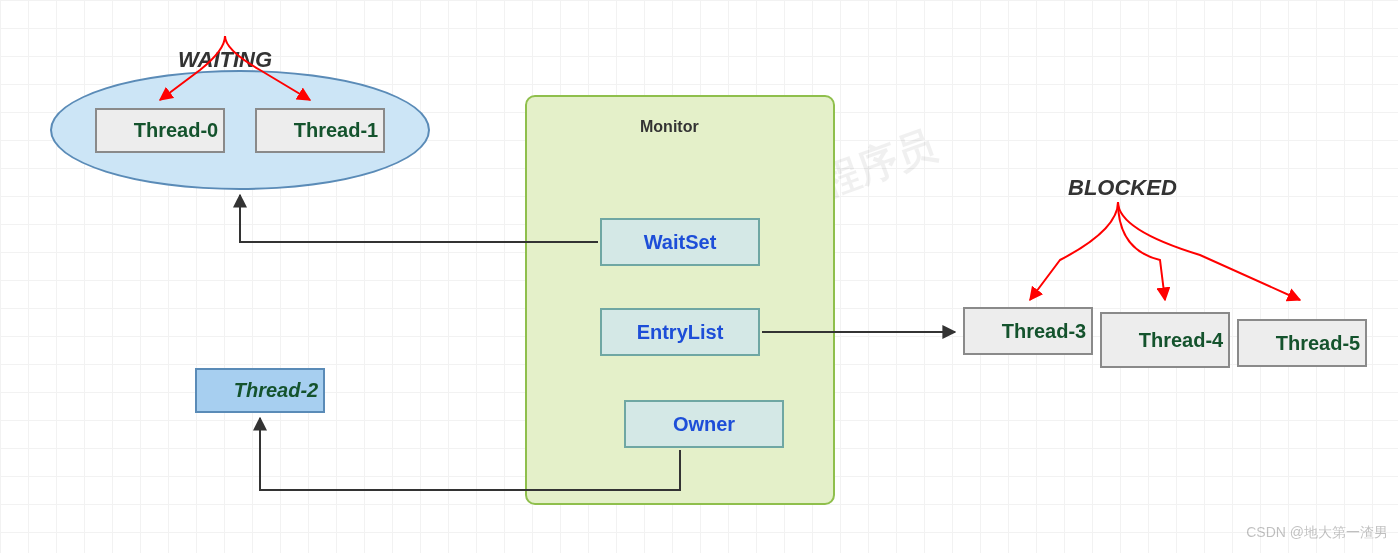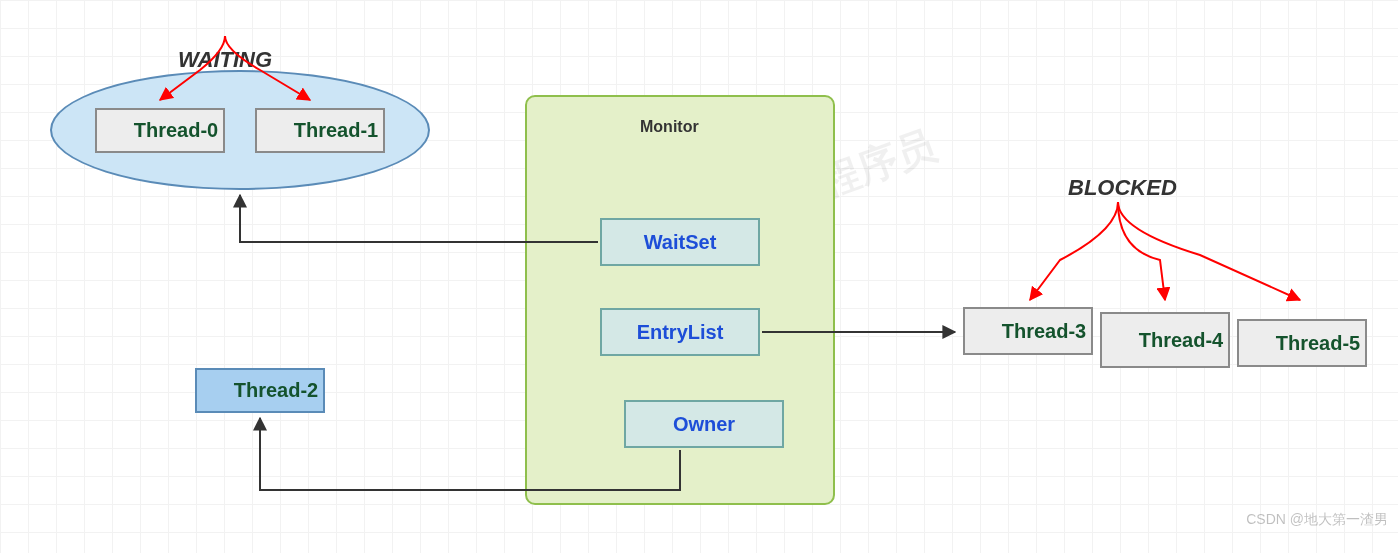--- a/index.html
+++ b/index.html
@@ -84,39 +84,39 @@
 <div class="abs state-label" style="left:178px; top:27px;margin-top:20px;">WAITING</div>
 
 <div class="abs state-label" style="left:1068px; top:175px;">BLOCKED</div>
 
 <div class="abs ellipse" style="left:50px; top:70px; width:380px; height:120px;"></div>
 
 <div class="abs thread-box" style="left:95px; top:108px; width:130px; height:45px;">Thread-0</div>
 
 <div class="abs thread-box" style="left:255px; top:108px; width:130px; height:45px;">Thread-1</div>
 
-<div class="abs thread-box blue" style="left:195px; top:368px; width:130px; height:45px;">Thread-2</div>
+<div class="abs thread-box blue" style="left:195px; top:368px; width:130px; height:45px;font-style:italic;">Thread-2</div>
 
 <div class="abs monitor-box" style="left:525px; top:95px; width:310px; height:410px;"></div>
 
 <div class="abs monitor-title" style="left:640px; top:118px;">Monitor</div>
 
 <div class="abs inner-box" style="left:600px; top:218px; width:160px; height:48px;">WaitSet</div>
 
 <div class="abs inner-box" style="left:600px; top:308px; width:160px; height:48px;">EntryList</div>
 
 <div class="abs inner-box" style="left:624px; top:400px; width:160px; height:48px;">Owner</div>
 
 <div class="abs thread-box" style="left:963px; top:307px; width:130px; height:48px;">Thread-3</div>
 
 <div class="abs thread-box" style="left:1100px; top:312px; width:130px; height:56px;">Thread-4</div>
 
 <div class="abs thread-box" style="left:1237px; top:307px; width:130px; height:48px;margin-top:12px;">Thread-5</div>
 
-<div class="abs credit" style="right:10px; bottom:24px;">CSDN @地大第一渣男</div>
+<div class="abs credit" style="right:10px; bottom:11px;">CSDN @地大第一渣男</div>
 
 <svg width="1398" height="553">
   <defs>
     <marker id="arr-red" viewBox="0 0 10 10" refX="9" refY="5" markerWidth="7" markerHeight="7" orient="auto-start-reverse">
       <path d="M 0 0 L 10 5 L 0 10 z" fill="#ff0000"></path>
     </marker>
     <marker id="arr-black" viewBox="0 0 10 10" refX="9" refY="5" markerWidth="7" markerHeight="7" orient="auto-start-reverse">
       <path d="M 0 0 L 10 5 L 0 10 z" fill="#333"></path>
     </marker>
   </defs>

